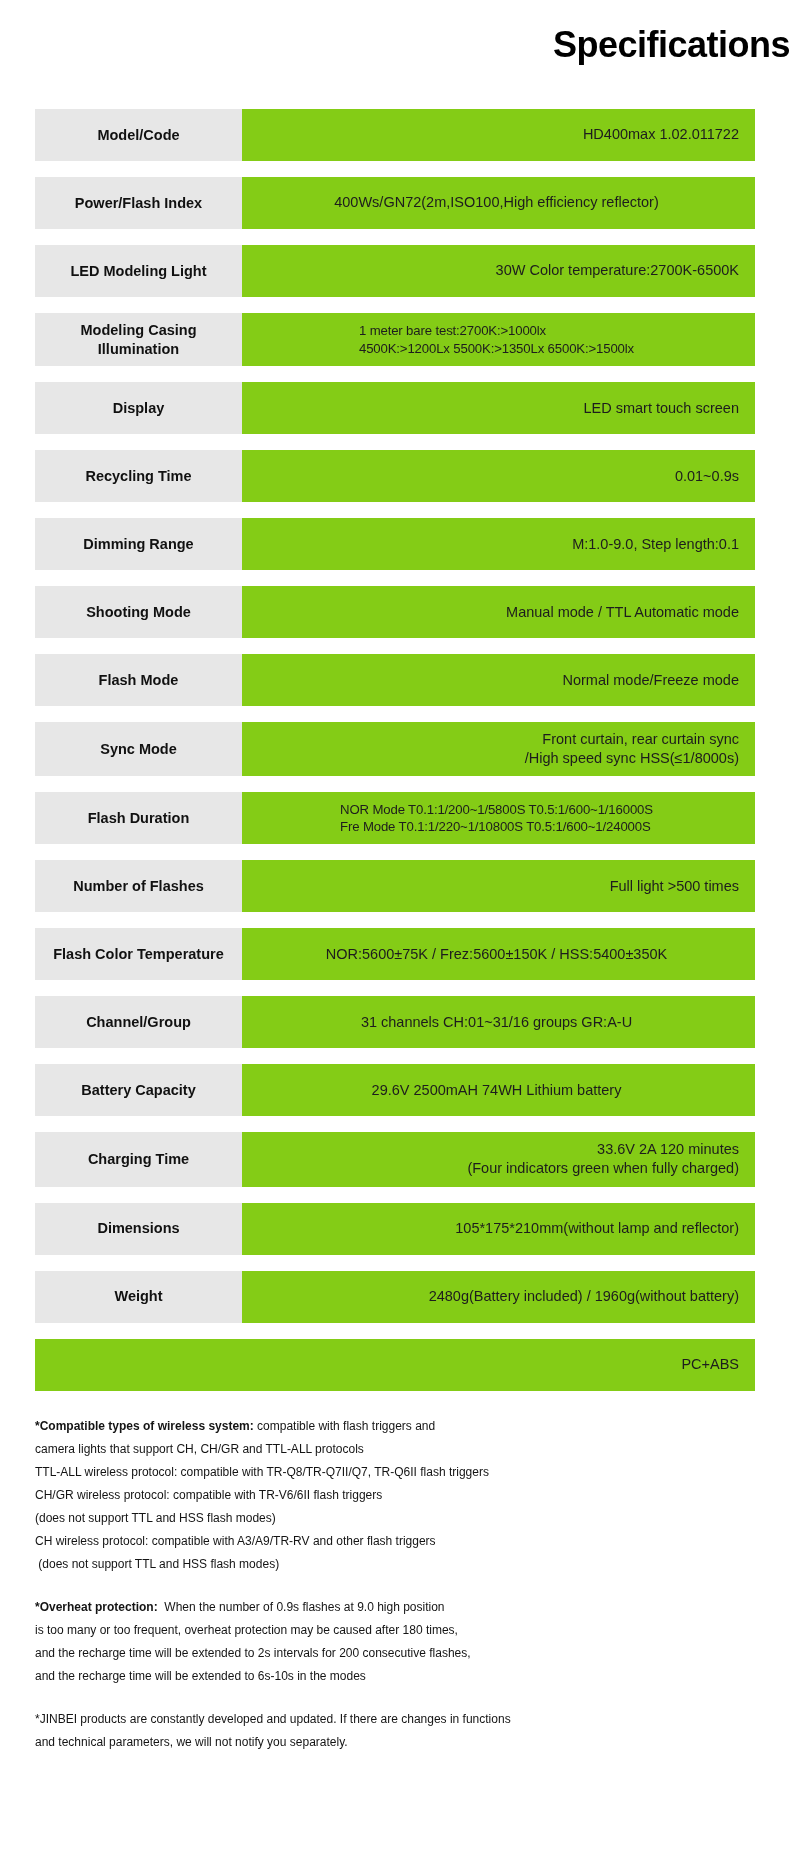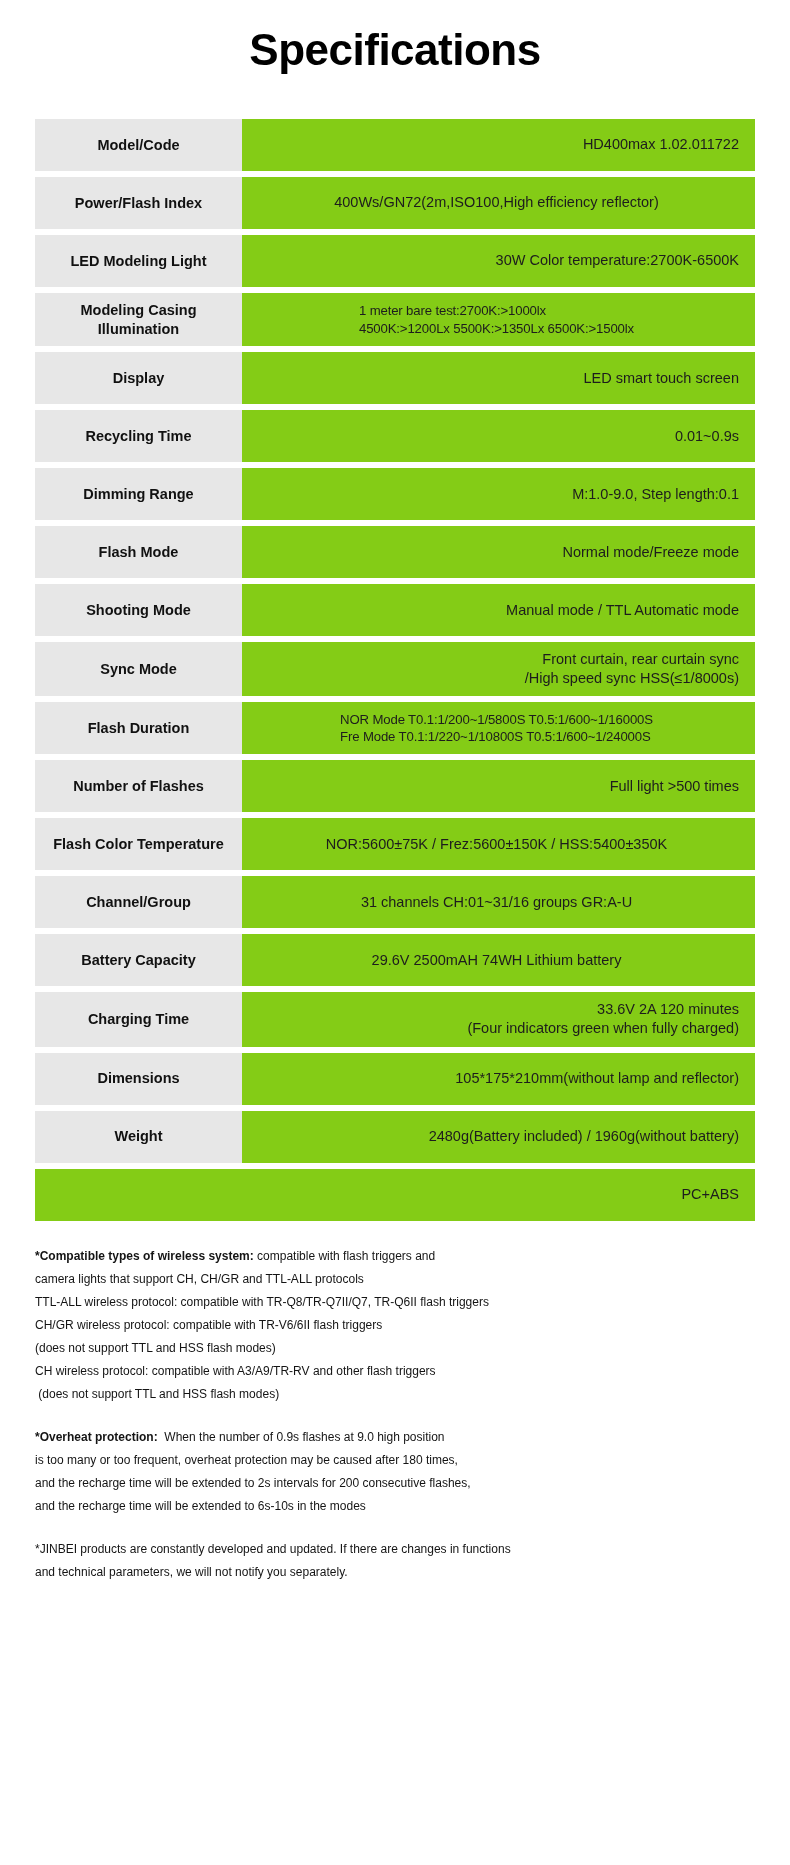--- a/index.html
+++ b/index.html
@@ -18,37 +18,37 @@
     width: 790px;
     min-height: 1865px;
     box-sizing: border-box;
     background: #ffffff;
     position: relative;
     overflow: hidden;
   }
 
   
   .title {
-    text-align: center;
-    font-size: 44px;
+    text-align: right;
+    font-size: 36px;
     font-weight: 700;
     letter-spacing: -0.5px;
     color: #000000;
     padding-top: 22px;
     padding-bottom: 6px;
     line-height: 1.25;
   }
 
   
   .spec-table {
     width: 720px;
     margin: 36px auto 0 auto;
     display: flex;
     flex-direction: column;
-    gap: 6px;
+    gap: 16px;
   }
   .spec-row {
     display: flex;
     align-items: stretch;
     min-height: 52px;
   }
   .spec-label {
     width: 207px;
     flex: 0 0 207px;
     background: #e7e7e7;
@@ -137,26 +137,26 @@
       </div>
       <div class="spec-row">
         <div class="spec-label">Recycling Time</div>
         <div class="spec-value">0.01~0.9s</div>
       </div>
       <div class="spec-row">
         <div class="spec-label">Dimming Range</div>
         <div class="spec-value">M:1.0-9.0,  Step length:0.1</div>
       </div>
       <div class="spec-row">
+        <div class="spec-label">Shooting Mode</div>
+        <div class="spec-value">Manual mode / TTL Automatic mode</div>
+      </div>
+      <div class="spec-row">
         <div class="spec-label">Flash Mode</div>
         <div class="spec-value">Normal mode/Freeze mode</div>
-      </div>
-      <div class="spec-row">
-        <div class="spec-label">Shooting Mode</div>
-        <div class="spec-value">Manual mode / TTL Automatic mode</div>
       </div>
       <div class="spec-row">
         <div class="spec-label">Sync Mode</div>
         <div class="spec-value">Front curtain, rear curtain sync
 /High speed sync HSS(≤1/8000s)</div>
       </div>
       <div class="spec-row">
         <div class="spec-label">Flash Duration</div>
         <div class="spec-value center tight">NOR Mode T0.1:1/200~1/5800S  T0.5:1/600~1/16000S
 Fre Mode T0.1:1/220~1/10800S  T0.5:1/600~1/24000S</div>

